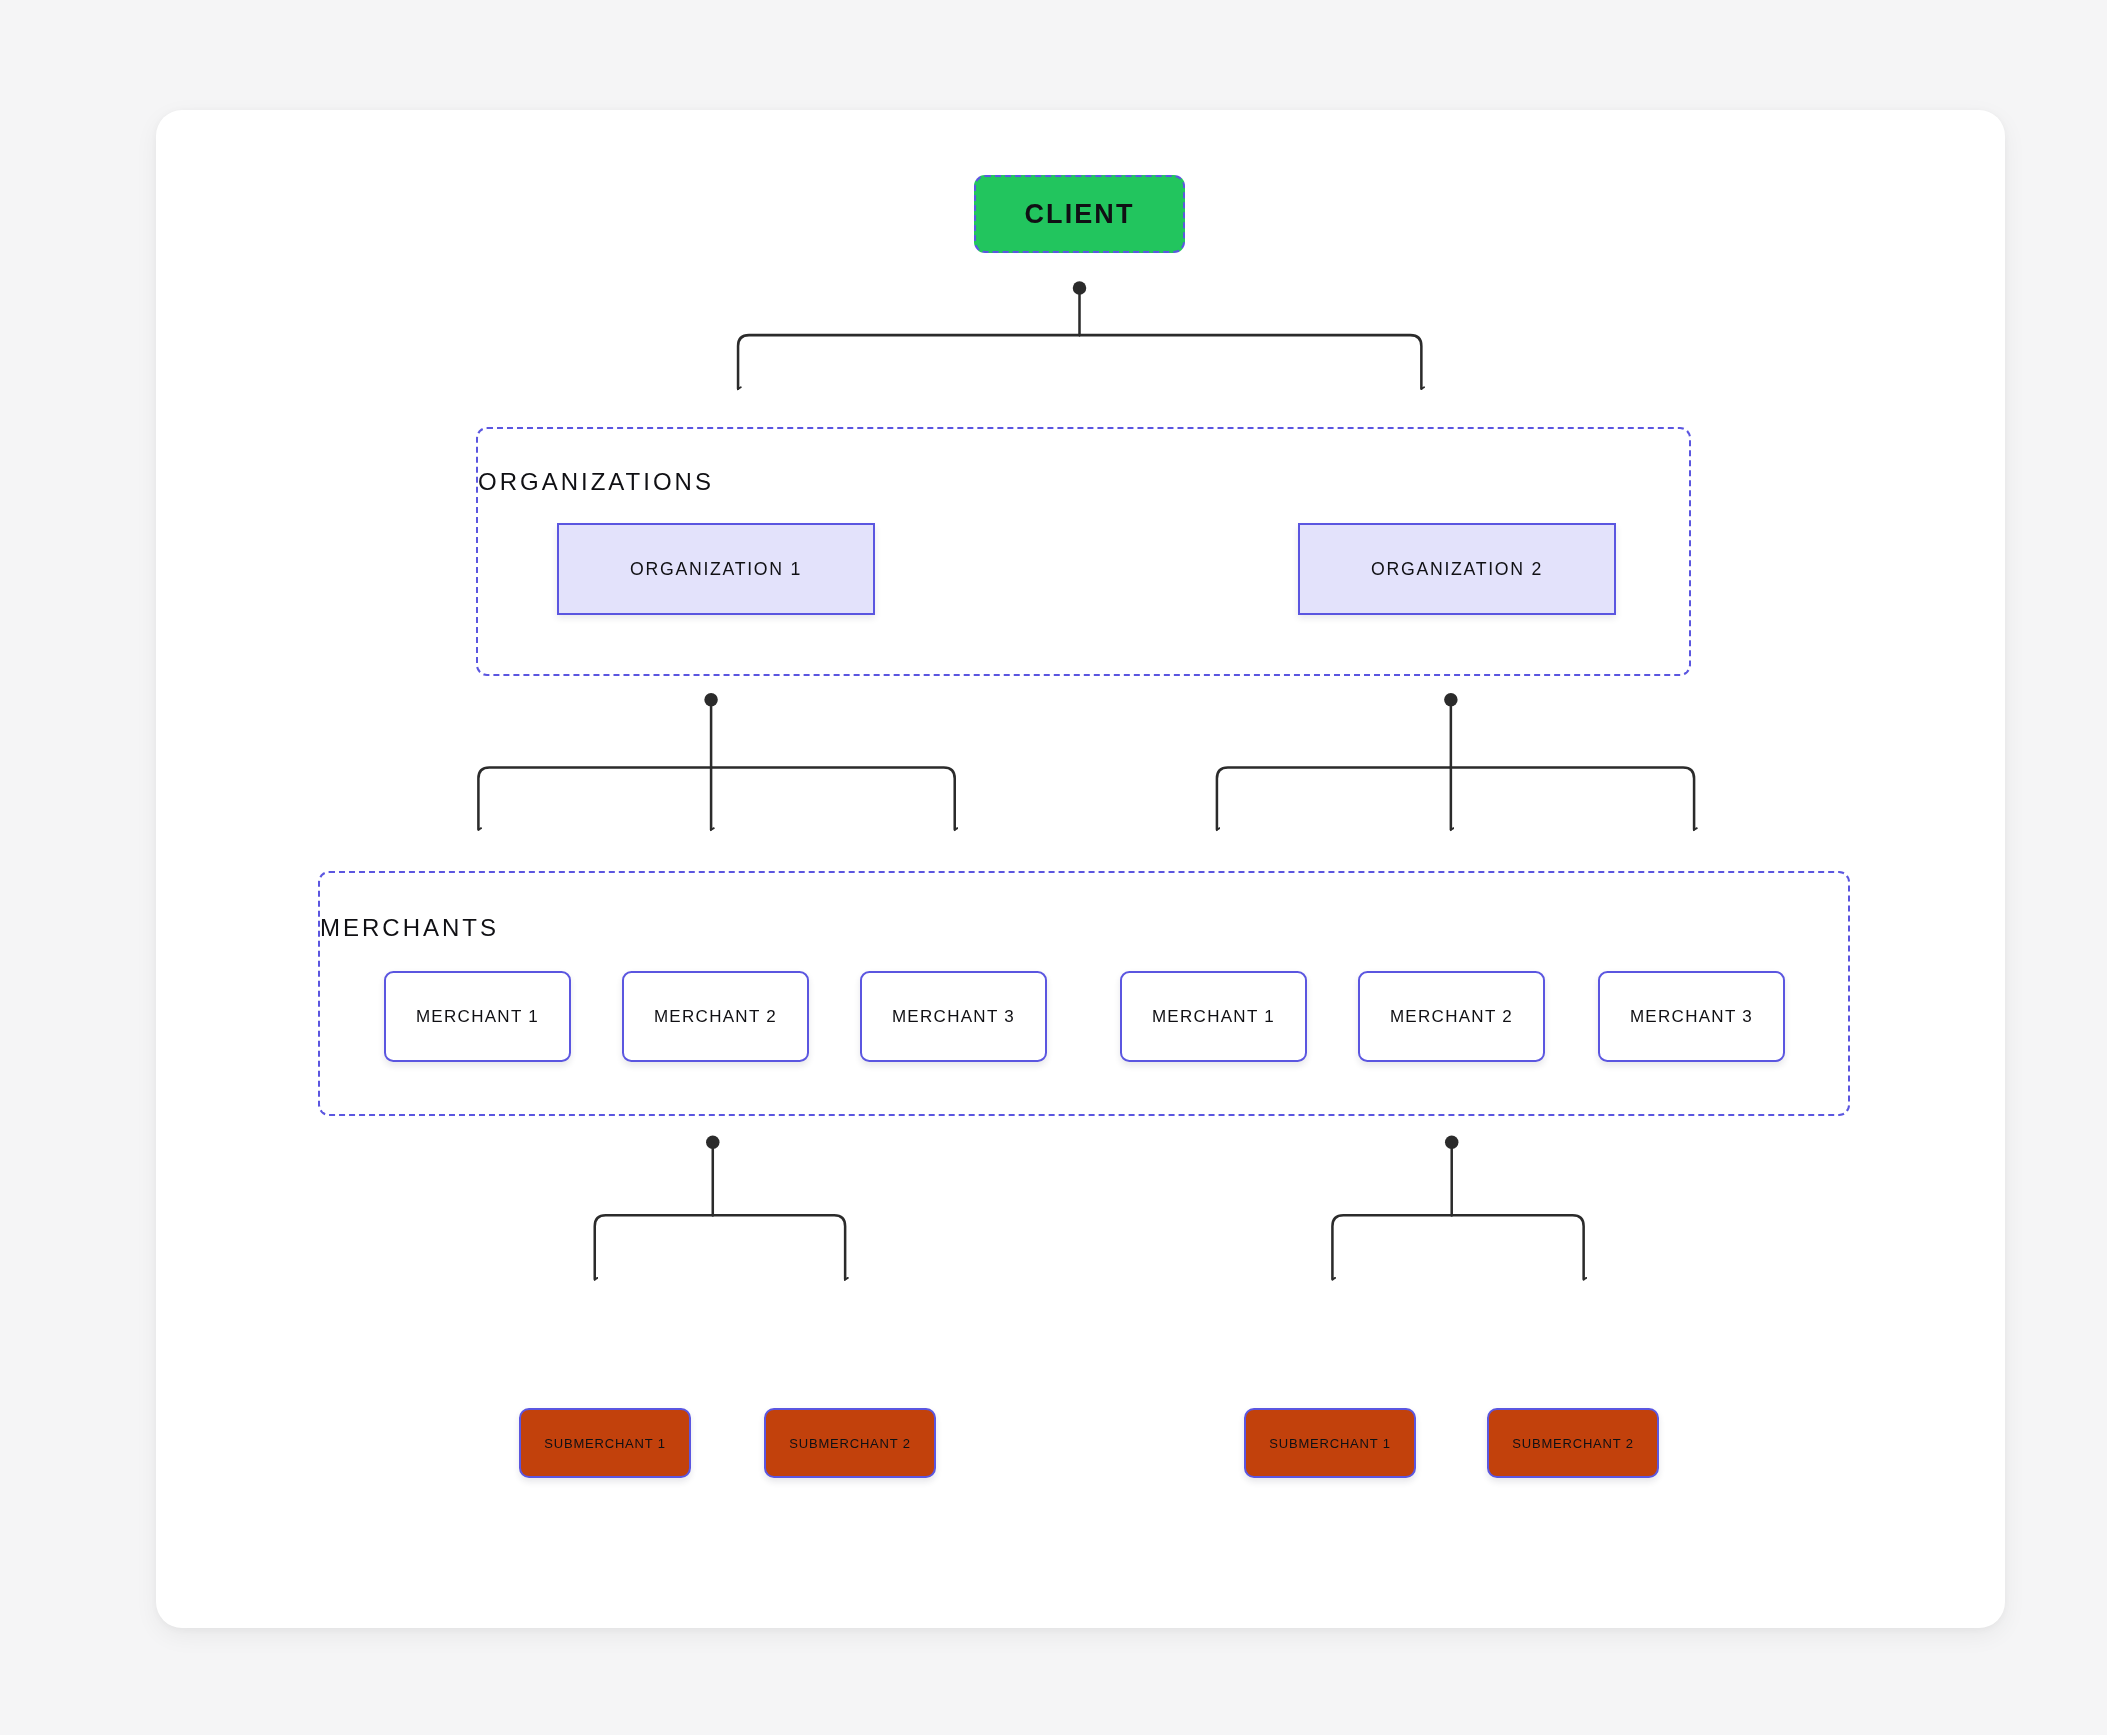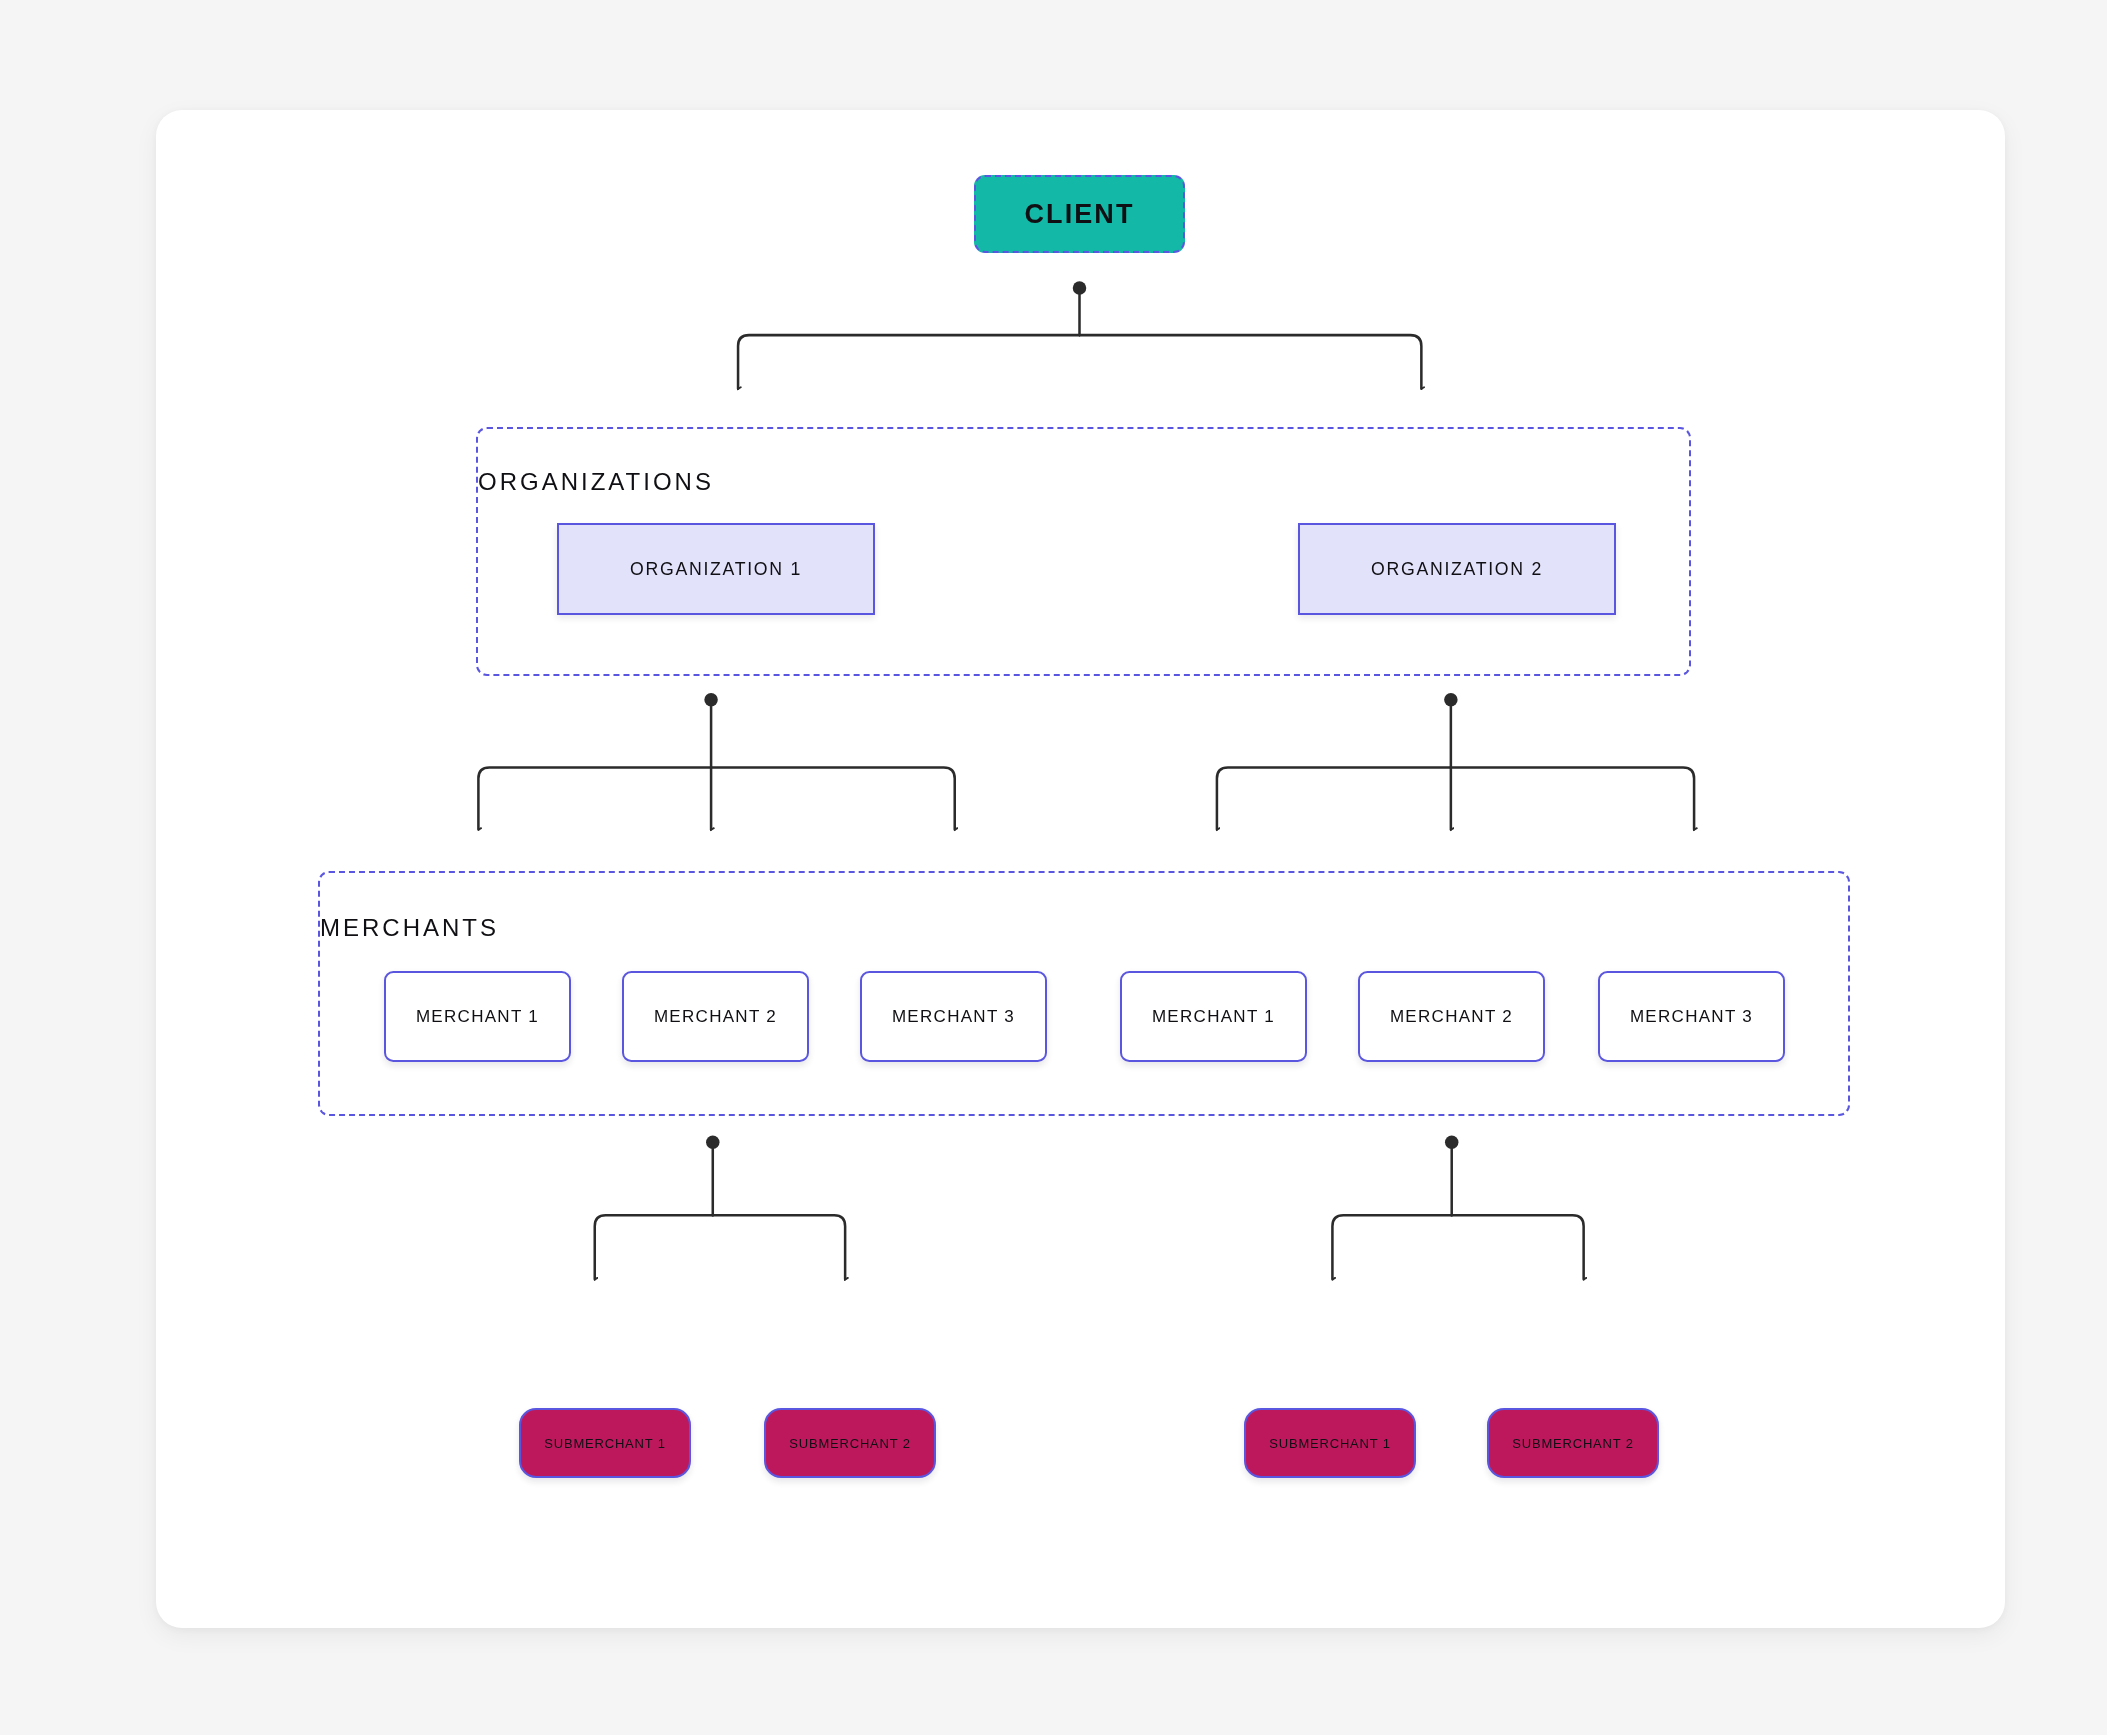--- a/index.html
+++ b/index.html
@@ -57,21 +57,21 @@
   }
 
   
   .client-node {
     left: 974px;
     top: 175px;
     width: 211px;
     height: 78px;
     border: 2.5px dashed #5b56e0;
     border-radius: 11px;
-    background: #14b8a6;
+    background: #22c55e;
     font-size: 27px;
     font-weight: 700;
     letter-spacing: 2.1px;
   }
 
   
   .group {
     position: absolute;
     box-sizing: border-box;
     border: 2.5px dashed #5b56e0;
@@ -129,23 +129,23 @@
   .m-2 { left: 860px; }
   .m-3 { left: 1120px; }
   .m-4 { left: 1358px; }
   .m-5 { left: 1598px; }
 
   
   .submerchant-node {
     width: 172px;
     height: 70px;
     top: 1408px;
-    background: #be185d;
+    background: #c2410c;
     border: 2.1px solid #5b56e0;
-    border-radius: 17px;
+    border-radius: 10px;
     font-size: 13px;
     letter-spacing: 0.8px;
     box-shadow: 0 3.8px 6.7px rgba(30, 30, 60, 0.10);
   }
   .s-0 { left: 519px; }
   .s-1 { left: 764px; }
   .s-2 { left: 1244px; }
   .s-3 { left: 1487px; }
 </style>
 </head>

